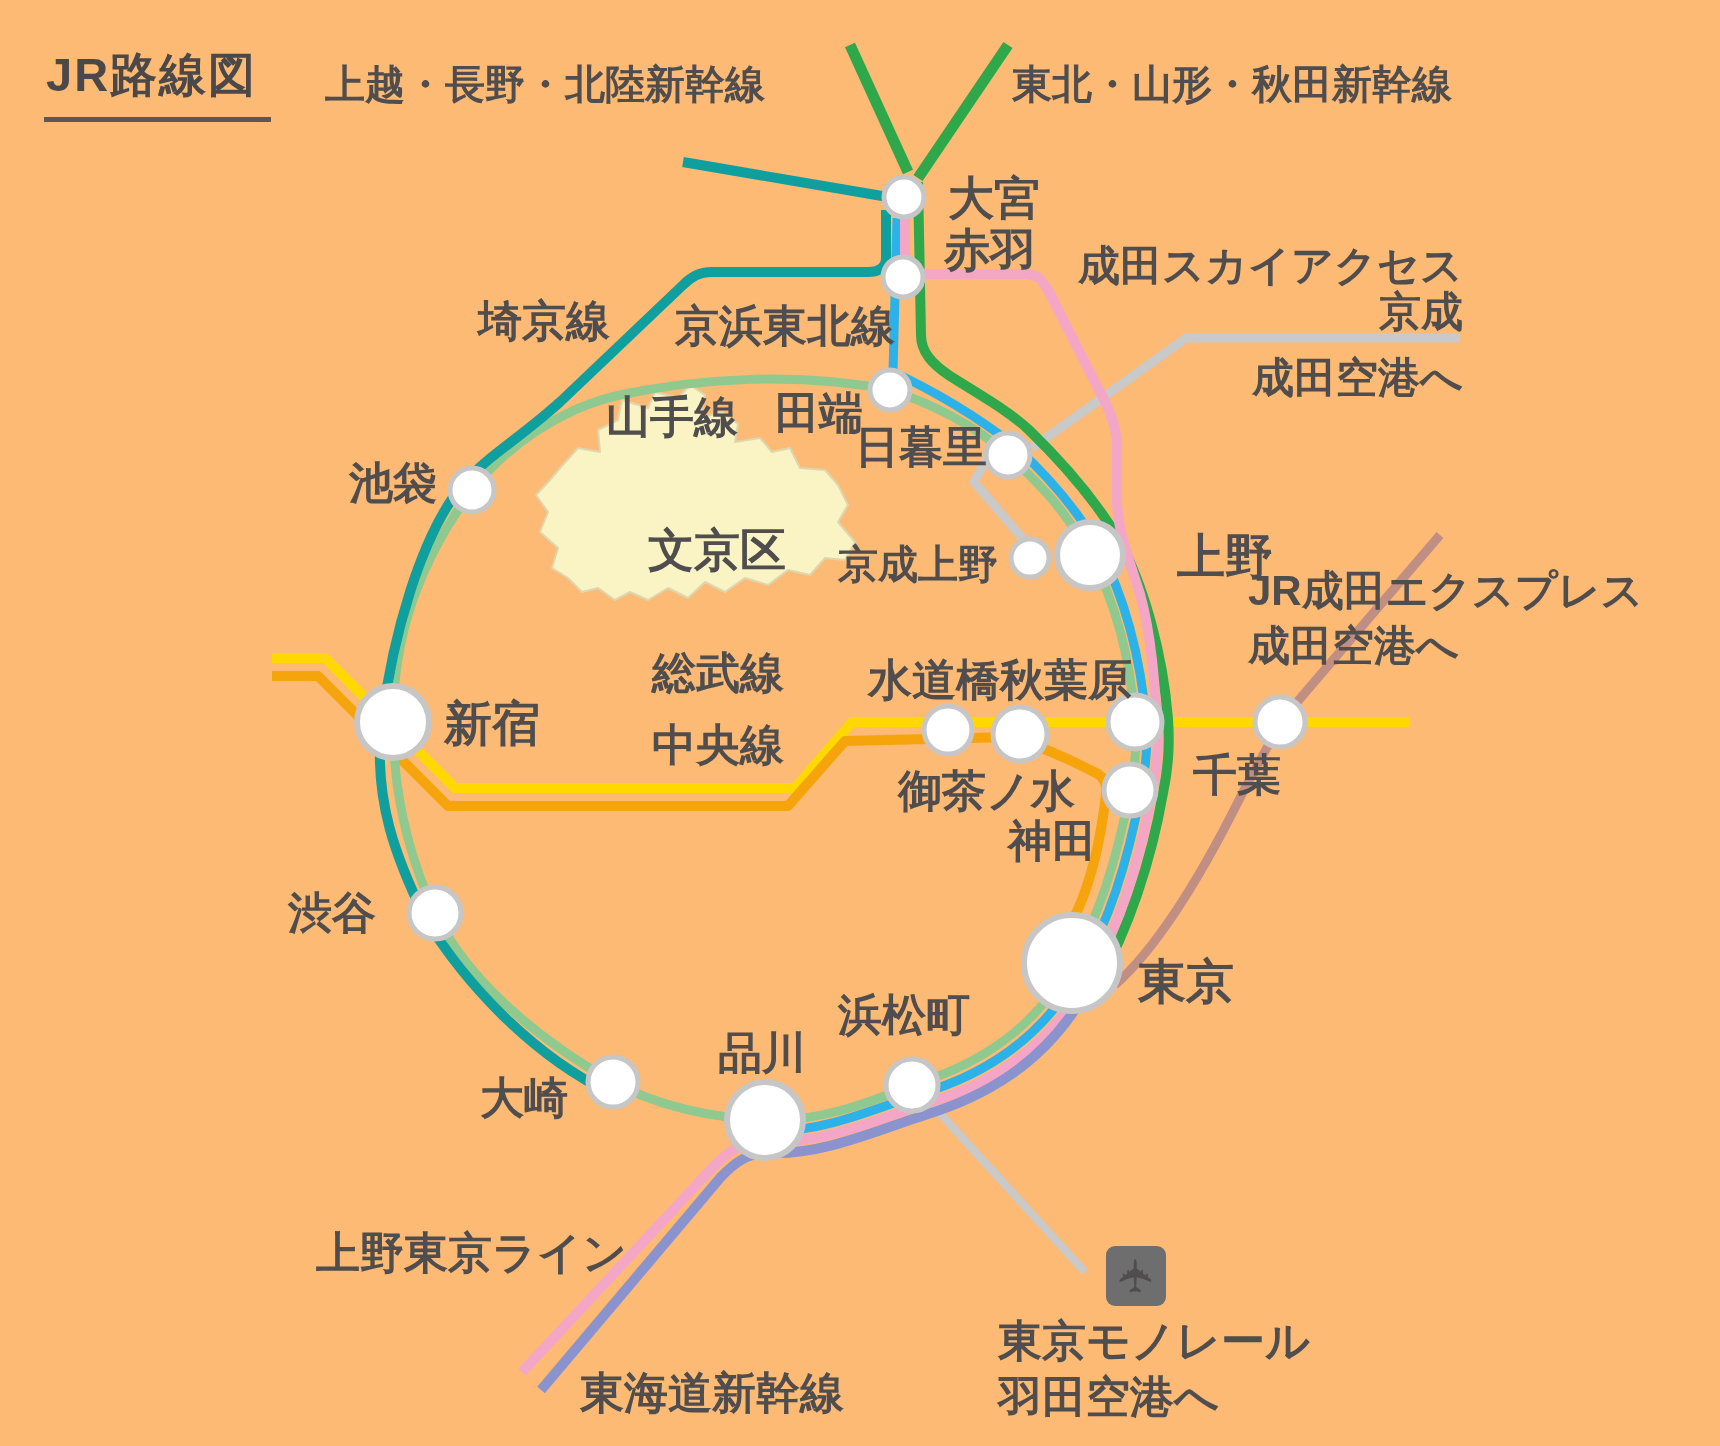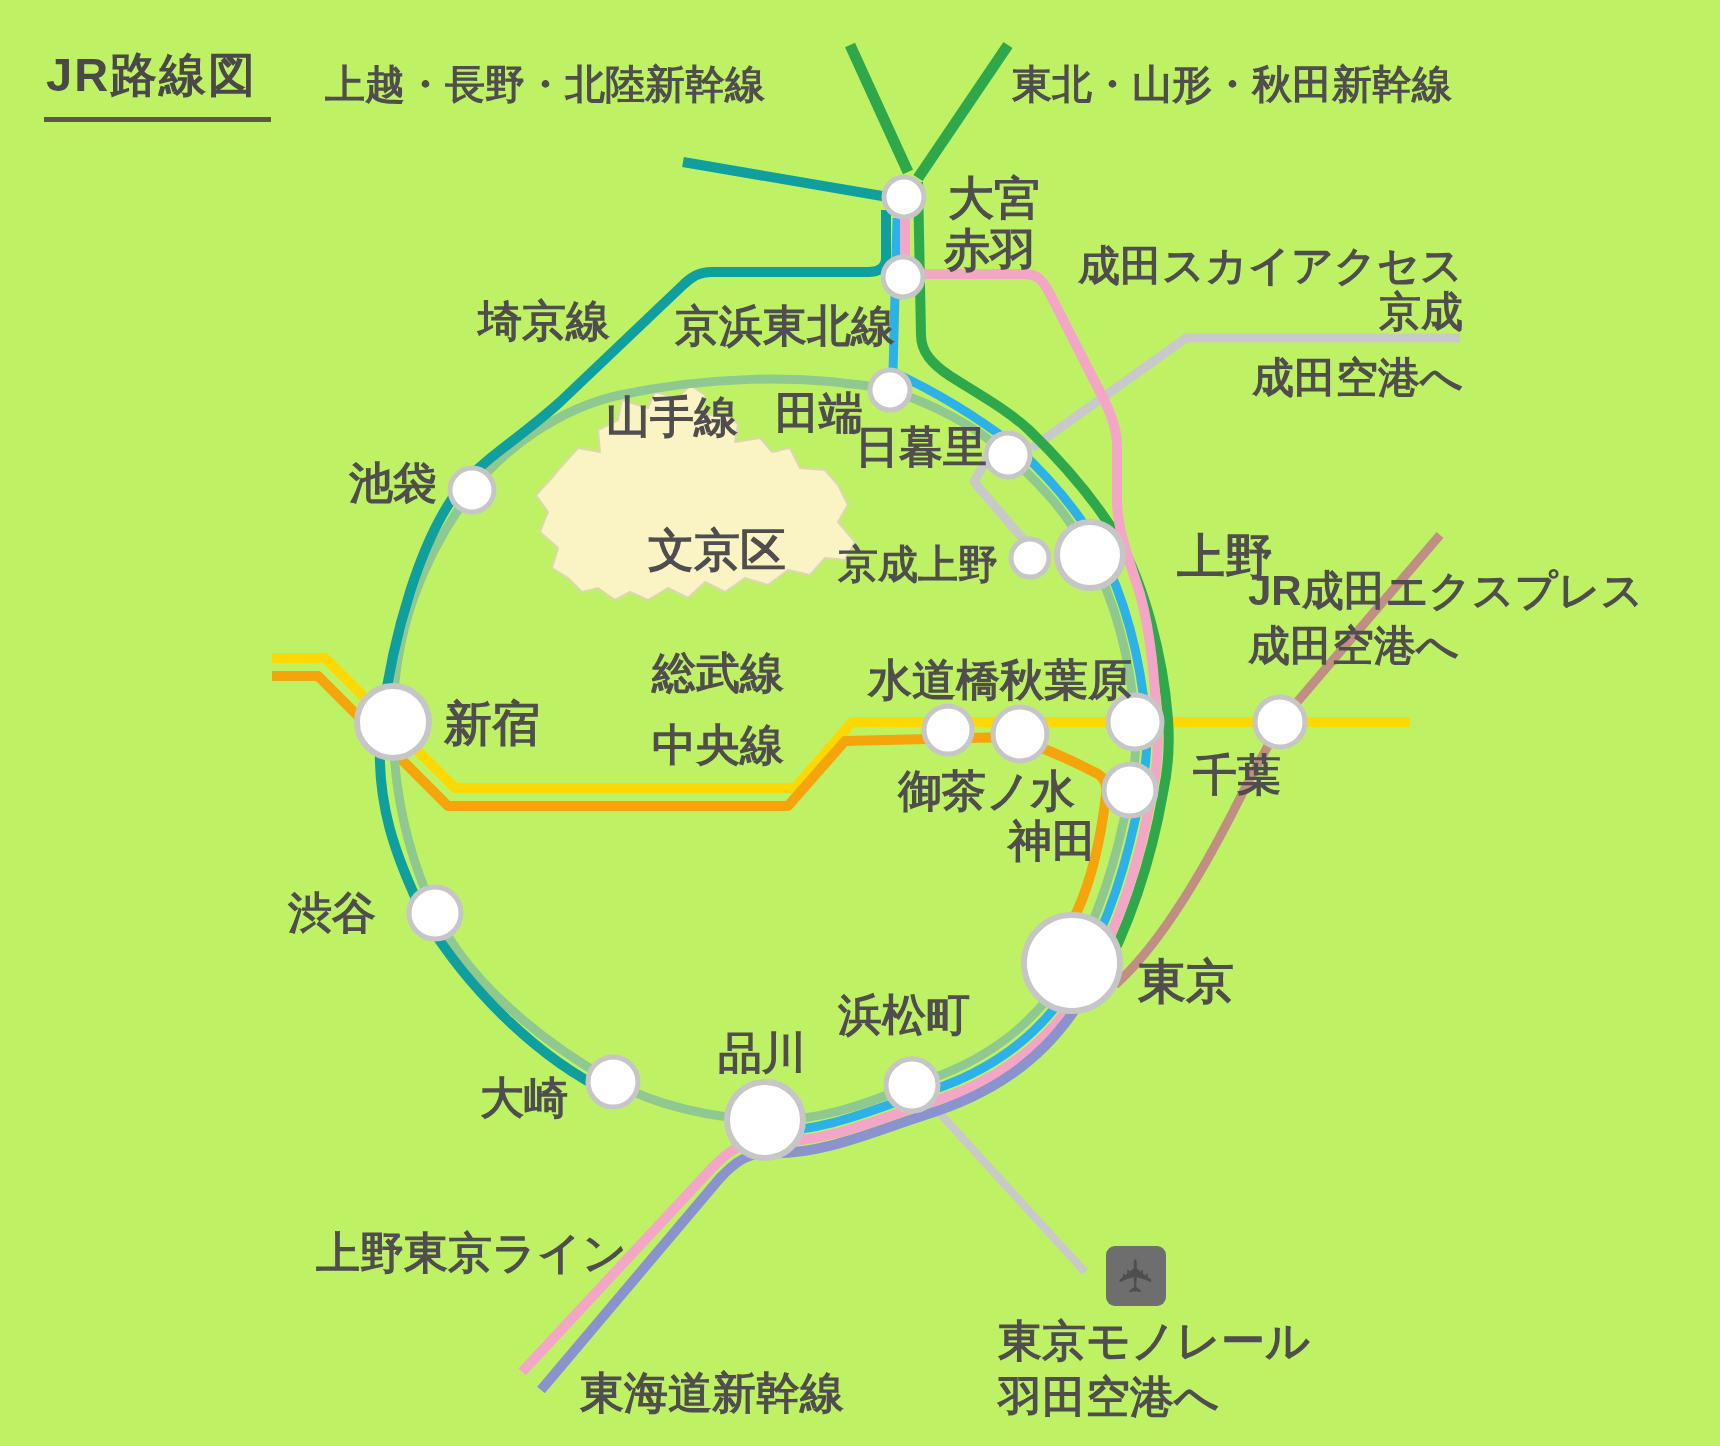--- a/index.html
+++ b/index.html
@@ -1,16 +1,16 @@
 <!DOCTYPE html>
 <html><head>
 <meta charset="utf-8">
 <style>
   html,body{margin:0;padding:0;background:#ffffff;}
-  .canvas{position:relative;width:1720px;height:1446px;background:#bef264;overflow:hidden;
+  .canvas{position:relative;width:1720px;height:1446px;background:#fdba74;overflow:hidden;
           font-family:"Liberation Sans","DejaVu Sans",sans-serif;}
   svg{position:absolute;left:0;top:0;}
   .title{position:absolute;left:44px;top:44px;font-size:47px;font-weight:700;color:#4a4848;
          letter-spacing:2px;border-bottom:5px solid #595757;padding:0 14px 10px 2px;}
   text{font-family:"Liberation Sans","DejaVu Sans",sans-serif;font-weight:700;fill:#4f4d4d;}
 </style>
 </head>
 <body>
 
 <div class="canvas">

